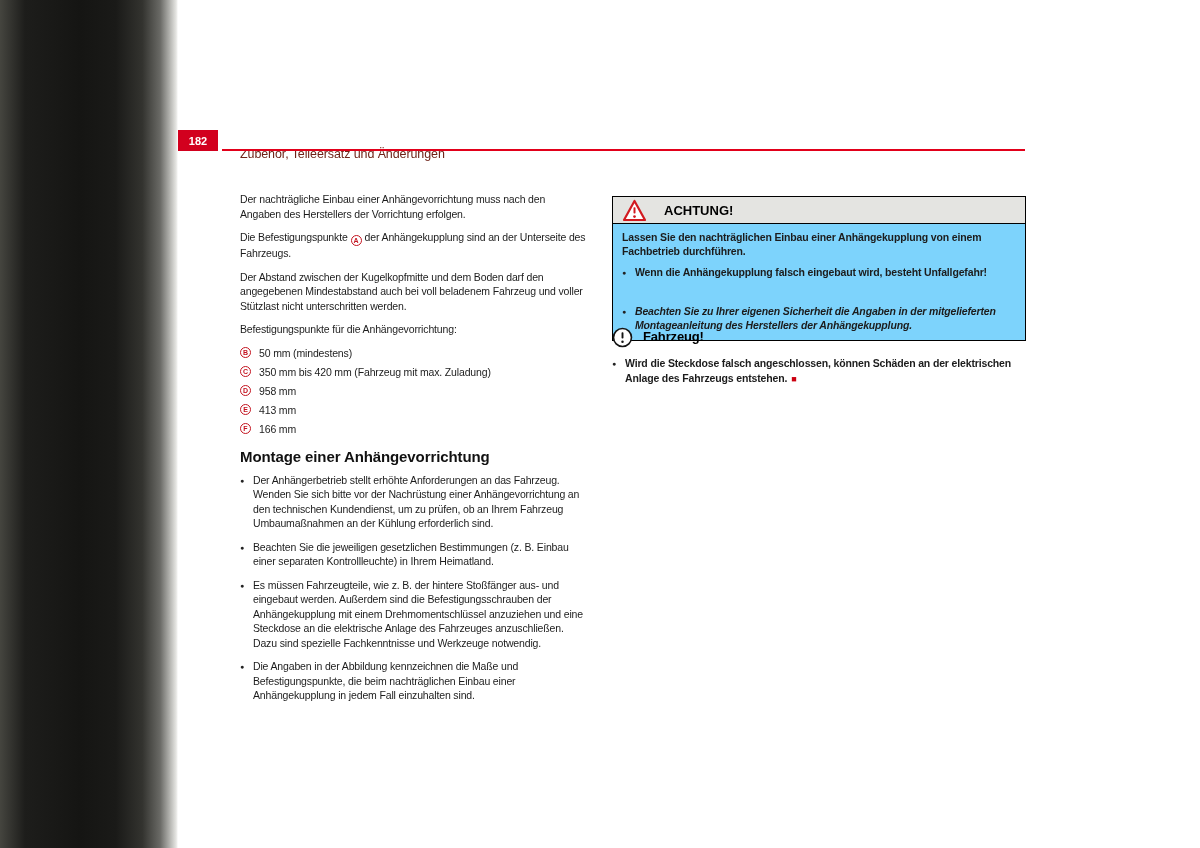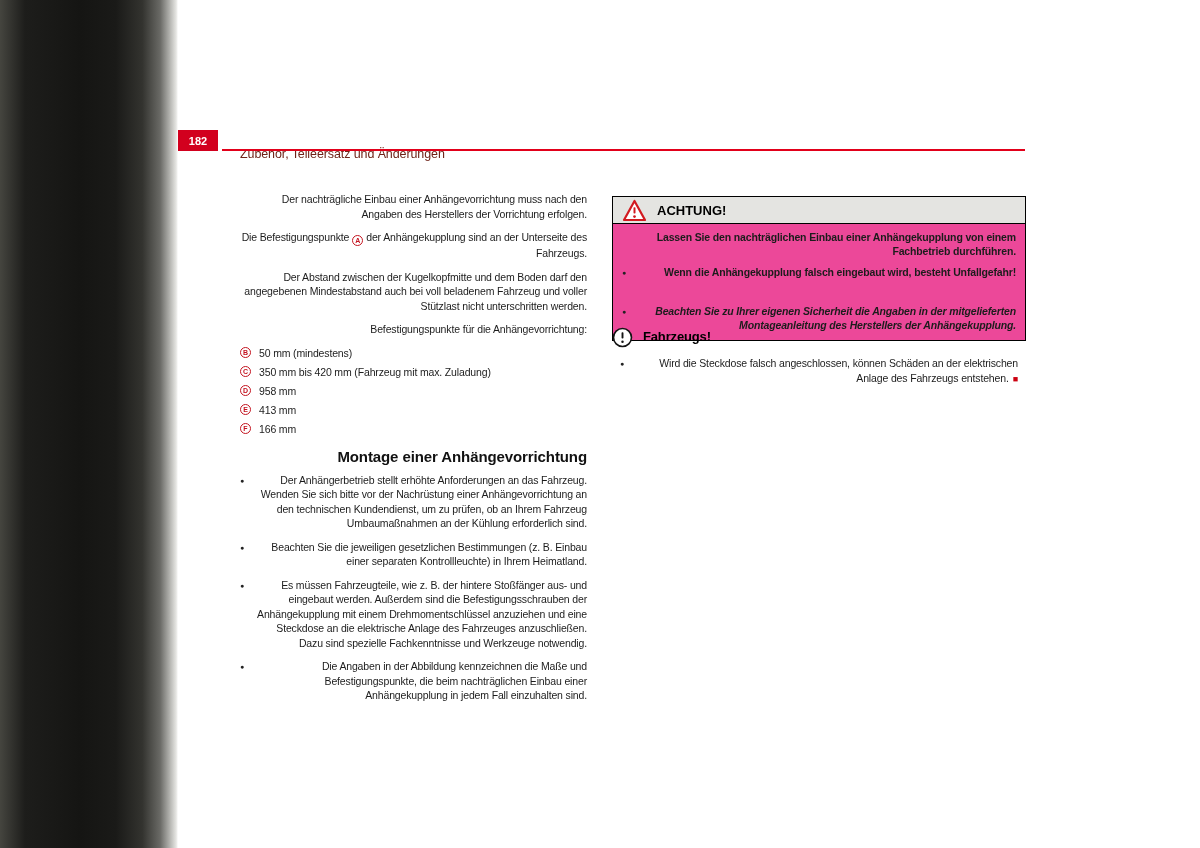--- a/index.html
+++ b/index.html
@@ -10,21 +10,20 @@
     background: #ffffff;
     font-family: "Liberation Sans", sans-serif;
     color: #1c1c1c;
     overflow: hidden;
   }
   .page {
     position: relative;
     width: 1200px;
     height: 668px;
     background: #ffffff;
-    text-align: right;
   }
   
   .binding {
     position: absolute;
     left: 0; top: 0;
     width: 178px; height: 848px;
     background: linear-gradient(90deg,
       #45453f 0%, #1d1d1b 14%, #151513 45%, #1a1a18 65%,
       #33332f 80%, #6a6a66 90%, #aeaeaa 95%, #e6e6e3 99%, #ffffff 100%);
   }
@@ -119,39 +118,39 @@
     position: absolute;
     left: 612px; top: 196px;
     width: 414px;
     box-sizing: border-box;
   }
   .warnhead {
     border: 1px solid #000;
     background: #e4e4e1;
     display: flex;
     align-items: center;
-    gap: 10px;
+    gap: 17px;
     padding: 3px 9px;
     height: 28px;
     box-sizing: border-box;
   }
   .warntitle {
     font-size: 13px;
     font-weight: bold;
     color: #000;
   }
   .warnbody {
     border: 1px solid #000;
     border-top: none;
     padding: 6px 9px 8px 9px;
     font-size: 10.5px;
     font-weight: bold;
     line-height: 14px;
     letter-spacing: -0.15px;
-    background: #ec4899;
+    background: #7dd3fc;
   }
   .warnbody p { margin: 0 0 7px 0; }
   .warnbody ul.bullets li { margin-bottom: 25px; }
   .warnbody ul.bullets li:last-child { margin-bottom: 0; font-style: italic; }
   
   .caution {
     position: absolute;
     left: 612px; top: 327px;
     width: 414px;
     font-size: 10.5px;
@@ -165,21 +164,22 @@
     margin-bottom: 8px;
   }
   .caut-title {
     font-size: 13px;
     font-weight: bold;
     color: #000;
   }
   .caution .caut-text {
     position: relative;
     padding-left: 13px;
-    margin: 8px;
+    margin: 0;
+    font-weight: bold;
   }
   .caution .caut-text::before {
     content: "●";
     position: absolute;
     left: 0; top: 1px;
     font-size: 7px;
     color: #222;
   }
   .endmark {
     color: #cc0010;
@@ -262,18 +262,18 @@
     </div>
   </aside>
 
   <section class="caution">
     <div class="caut-head">
       <svg class="icon-svg" width="21" height="21" viewBox="0 0 22 22" aria-hidden="true">
         <circle cx="11" cy="11" r="9.4" fill="#ffffff" stroke="#141414" stroke-width="1.7"></circle>
         <rect x="10" y="5.4" width="2" height="6.6" rx="0.8" fill="#141414"></rect>
         <circle cx="11" cy="15.4" r="1.3" fill="#141414"></circle>
       </svg>
-      <span class="caut-title">Fahrzeugs!</span>
+      <span class="caut-title">Fahrzeug!</span>
     </div>
     <p class="caut-text"><span>Wird die Steckdose falsch angeschlossen, können Schäden an der elektrischen Anlage des Fahrzeugs entstehen.</span><span class="endmark">■</span></p>
   </section>
 
 </div>
 
 </body></html>

